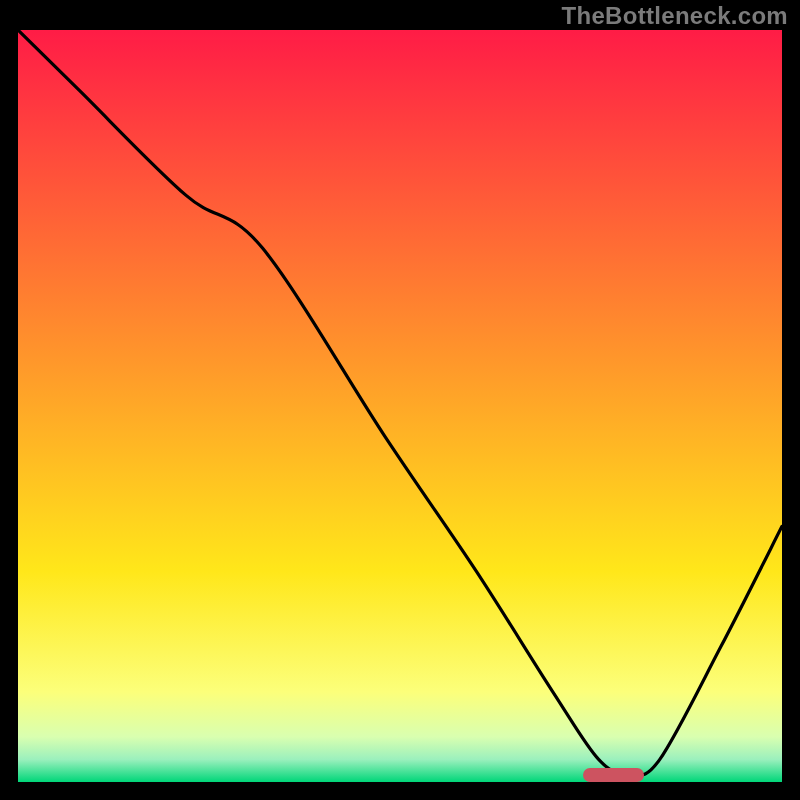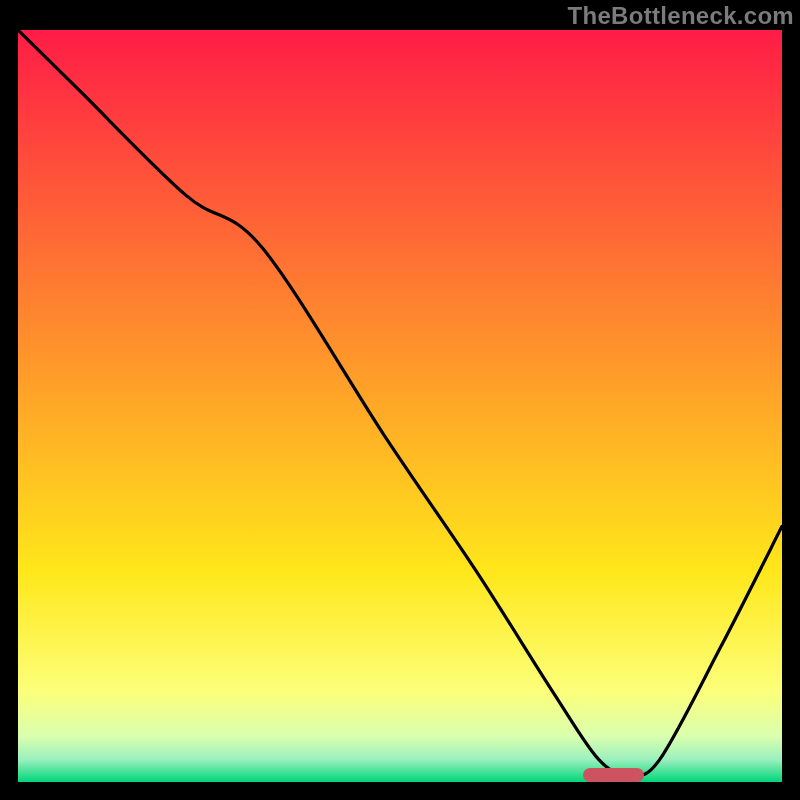--- a/index.html
+++ b/index.html
@@ -6,21 +6,21 @@
   html, body { width: 800px; height: 800px; overflow: hidden; background: #fff; }
   .frame {
     position: relative;
     width: 800px;
     height: 800px;
     background: #000;
   }
   .watermark {
     position: absolute;
     top: 2px;
-    right: 6px;
+    right: 12px;
     font-family: Arial, Helvetica, sans-serif;
     font-size: 24px;
     font-weight: 600;
     color: #7b7b7b;
     letter-spacing: 0.3px;
     z-index: 5;
   }
   .plot {
     position: absolute;
     left: 18px;

